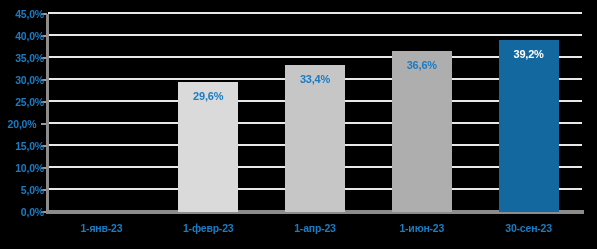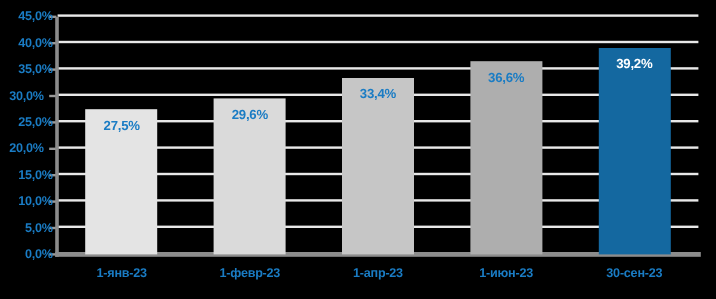--- a/index.html
+++ b/index.html
@@ -163,34 +163,30 @@
       <div class="ytick" style="top: 35px;"></div>
       <div class="ytick" style="top: 13px;"></div>
     </div>
   <div id="ylabels">
       <div class="ylabel" style="top: 212px;">0,0%</div>
       <div class="ylabel" style="top: 190px;">5,0%</div>
       <div class="ylabel" style="top: 168px;">10,0%</div>
       <div class="ylabel" style="top: 146px;">15,0%</div>
       <div class="ylabel" style="top: 124px; text-align: center;">20,0%</div>
       <div class="ylabel" style="top: 102px; padding-left: 24px;">25,0%</div>
-      <div class="ylabel" style="top: 80px; text-align: center;">30,0%</div>
+      <div class="ylabel" style="top: 80px;">30,0%</div>
       <div class="ylabel" style="top: 58px;">35,0%</div>
       <div class="ylabel" style="top: 36px;">40,0%</div>
       <div class="ylabel" style="top: 14px;">45,0%</div>
     </div>
 
   <div class="axis-y-line"></div>
   <div class="axis-x-line"></div>
 
   <div class="bars-layer" id="bars">
-      <div class="bar-slot" style="left: 0px; width: 106.8px;">
-        <div class="bar" style="height: 121px; width: 60px; left: 23.4px; background: rgb(228, 228, 228);"></div>
-        <div class="bar-value" style="bottom: 101px; color: rgb(26, 124, 196);">27,5%</div>
-      </div>
       <div class="bar-slot" style="left: 106.8px; width: 106.8px;">
         <div class="bar" style="height: 130.24px; width: 60px; left: 23.4px; background: rgb(218, 218, 218);"></div>
         <div class="bar-value" style="bottom: 110.24px; color: rgb(26, 124, 196);">29,6%</div>
       </div>
       <div class="bar-slot" style="left: 213.6px; width: 106.8px;">
         <div class="bar" style="height: 146.96px; width: 60px; left: 23.4px; background: rgb(198, 198, 198);"></div>
         <div class="bar-value" style="bottom: 126.96px; color: rgb(26, 124, 196);">33,4%</div>
       </div>
       <div class="bar-slot" style="left: 320.4px; width: 106.8px;">
         <div class="bar" style="height: 161.04px; width: 60px; left: 23.4px; background: rgb(174, 174, 174);"></div>

